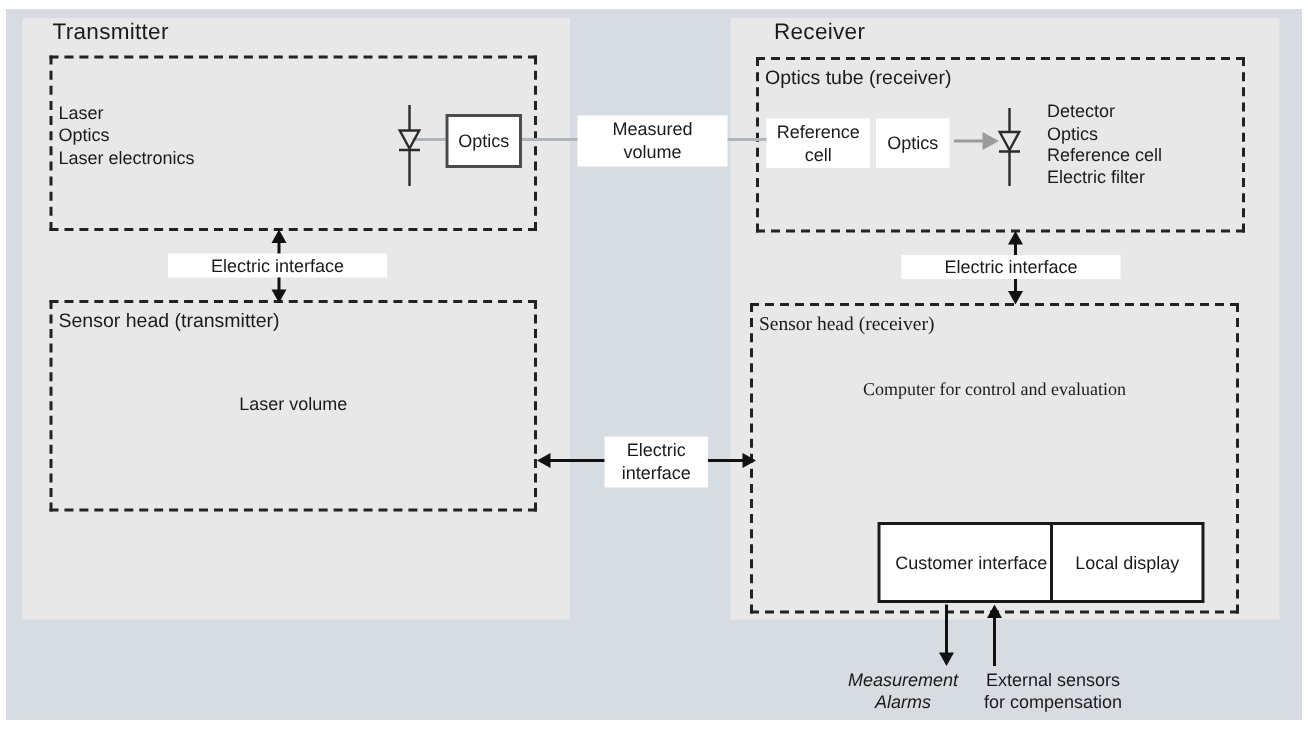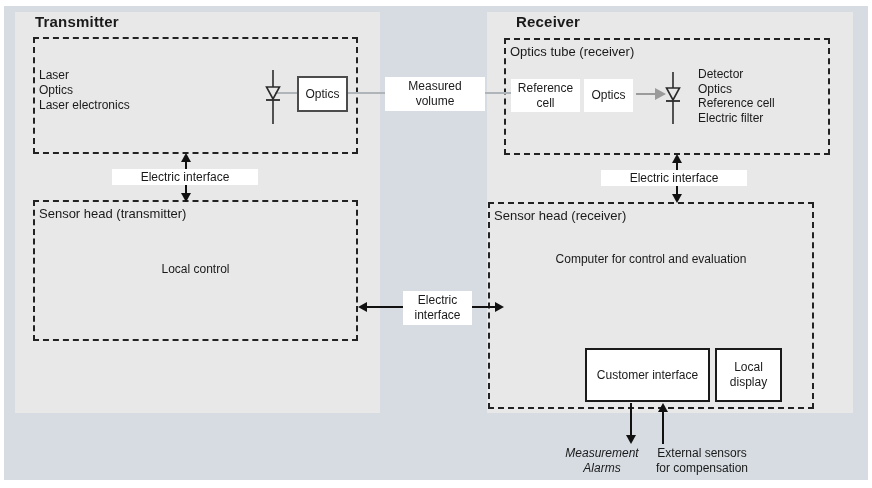--- a/index.html
+++ b/index.html
@@ -3,21 +3,21 @@
 <meta charset="utf-8">
 <style>
   html,body{margin:0;padding:0;}
   body{font-family:"Liberation Sans", sans-serif; color:#1a1a1a;}
   .canvas{position:relative; width:872px; height:488px; background:#ffffff; overflow:hidden;
           font-family:"Liberation Sans", sans-serif;}
   .bg{position:absolute; left:4px; top:6px; width:864px; height:474px; background:#d6dce1;}
   .panel{position:absolute; top:12px; height:401px; background:#e7e8e7;}
   .panel.trans{left:15px; width:365px;}
   .panel.recv{left:487px; width:366px;}
-  .unit-title{position:absolute; font-size:15px; letter-spacing:.2px;font-weight:bold;}
+  .unit-title{position:absolute; font-size:15px; letter-spacing:.2px;}
   .dashed-box{position:absolute; border:2px dashed #222; box-sizing:border-box;}
   .dashed-heading{position:absolute; left:4px; top:4px; font-size:13px; white-space:nowrap;}
   .comp-list{position:absolute; font-size:12px; line-height:15px;}
   .white-box{position:absolute; background:#ffffff; display:flex; align-items:center;
              justify-content:center; text-align:center; font-size:12px; line-height:15px;
              box-sizing:border-box;}
   .bordered{border:2px solid #4c4c4c;}
   .bordered-dark{border:2px solid #1a1a1a;}
   .label-plain{position:absolute; text-align:center; font-size:12px; line-height:15px;}
   .beam{position:absolute; height:2px; background:#b0b5ba;}
@@ -130,32 +130,32 @@
     <div class="tri-up"></div>
       <div class="line"></div>
       <div class="tri-down"></div>
   </div>
   <div class="white-box z2" style="left:601px; top:170px; width:146px; height:16px;">
     <span>Electric interface</span>
   </div>
 
   <div class="dashed-box" style="left:33px; top:200px; width:325px; height:141px;">
     <div class="dashed-heading">Sensor head (transmitter)</div>
-    <div class="label-plain" style="left:0; right:0; top:60px;">Local control</div>
+    <div class="label-plain" style="left:0; right:0; top:60px;">Laser volume</div>
   </div>
 
-  <div class="dashed-box" style="left:488px; top:202px; width:326px; height:207px;">
+  <div class="dashed-box" style="left:500px; top:202px; width:326px; height:207px;font-family:Liberation Serif, serif;">
     <div class="dashed-heading">Sensor head (receiver)</div>
     <div class="label-plain" style="left:0; right:0; top:48px;">Computer for control and evaluation</div>
   </div>
 
   <div class="white-box bordered-dark z2" style="left:585px; top:348px; width:125px; height:54px; padding:0 8px;">
     <span>Customer interface</span>
   </div>
-  <div class="white-box bordered-dark z2" style="left:700px; top:348px; width:67px; height:54px; padding:16px 12px;margin-left:15px;">
+  <div class="white-box bordered-dark z2" style="left:700px; top:348px; width:103px; height:54px; padding:16px 12px;">
     <span>Local display</span>
   </div>
 
   <div class="h-arrow z1" style="left:358px; top:300px; width:146px;">
     <div class="tri-left"></div>
       <div class="line"></div>
       <div class="tri-right"></div>
   </div>
   <div class="white-box z2" style="left:403px; top:291px; width:69px; height:34px;">
     <span>Electric interface</span>

